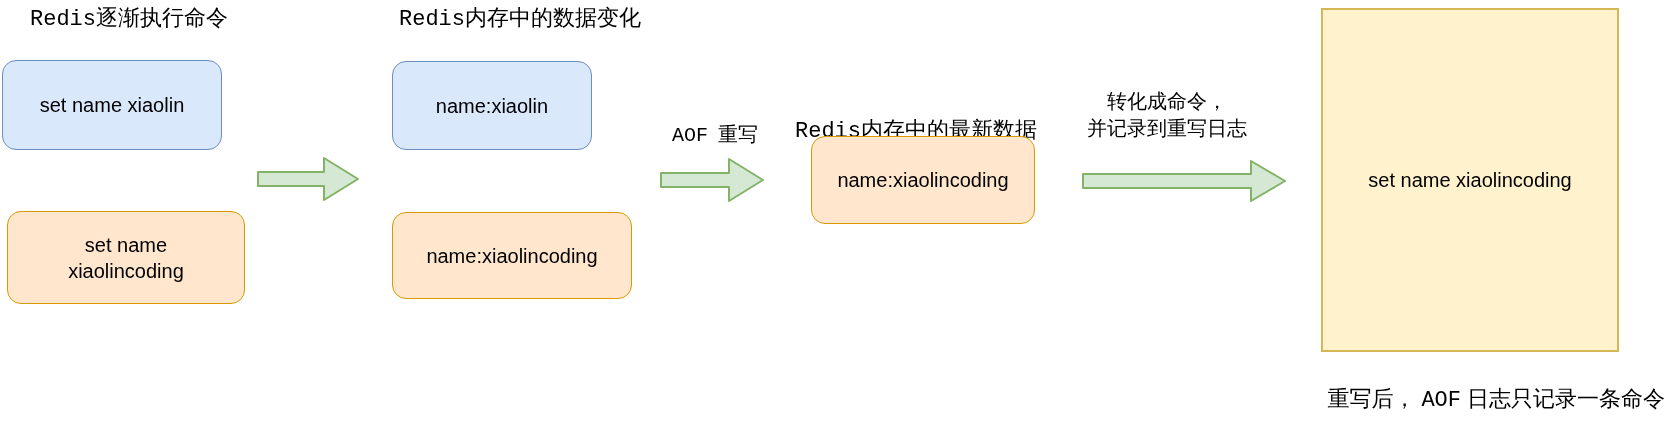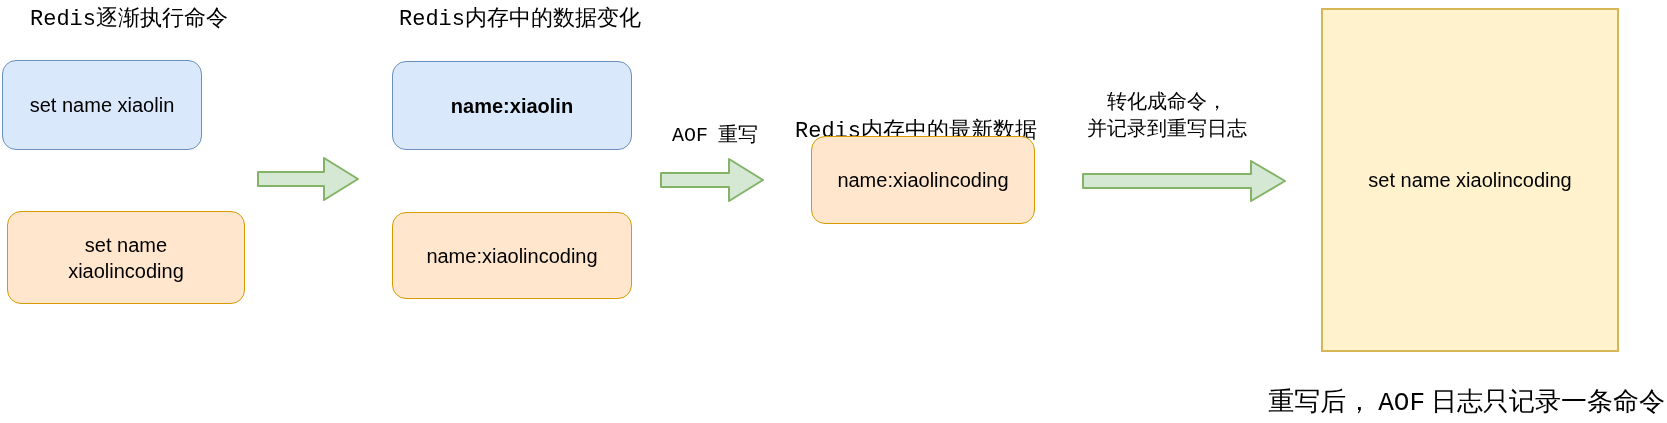--- a/index.html
+++ b/index.html
@@ -29,21 +29,21 @@
   }
   .box.blue   { background:var(--blue-fill);   border:1.5px solid var(--blue-stroke); }
   .box.orange { background:var(--orange-fill); border:1.5px solid var(--orange-stroke);align-items:center; }
   .box.yellow { background:var(--yellow-fill); border:2px solid var(--yellow-stroke); border-radius:0; }
   .arrow { position:absolute; }
   .arrow polygon { fill:var(--arrow-fill); stroke:var(--arrow-stroke); stroke-width:2; stroke-linejoin:round; }
   .lbl { position:absolute; font-size:20px; text-align:center; white-space:nowrap; color:var(--text); }
   .lbl .mono { margin-right:10px; }
   .lbl-multiline { line-height:27px; white-space:normal; }
   .footer {
-    position:absolute; font-size:26px; white-space:nowrap;
+    position:absolute; font-size:22px; white-space:nowrap;
     text-align:center; color:var(--text);
   }
   .footer .mono { margin:0 6px; }
 </style>
 </head>
 <body>
 
 <div class="canvas">
 
   <div class="hdr" style="left:30px; top:3px;">
@@ -51,34 +51,34 @@
   </div>
 
   <div class="hdr" style="left:399px; top:3px;">
     <span class="mono">Redis</span><span>内存中的数据变化</span>
   </div>
 
   <div class="hdr" style="left:795px; top:71px;margin-top:44px;">
     <span class="mono">Redis</span><span>内存中的最新数据</span>
   </div>
 
-  <div class="box blue" style="left:2px; top:60px; width:200px; height:90px;">
+  <div class="box blue" style="left:2px; top:60px; width:220px; height:90px;">
     <span>set name xiaolin</span>
   </div>
 
   <div class="box orange" style="left:7px; top:211px; width:238px; height:93px;">
     <div>set name</div>
     <div>xiaolincoding</div>
   </div>
 
   <svg class="arrow" style="left:257px; top:156px;" width="103" height="46" viewBox="0 0 103 46">
     <polygon points="1,16 67,16 67,2 101,23 67,44 67,30 1,30"></polygon>
   </svg>
 
-  <div class="box blue" style="left:392px; top:61px; width:240px; height:89px;font-weight:bold;">
+  <div class="box blue" style="left:392px; top:61px; width:200px; height:89px;">
     <span>name:xiaolin</span>
   </div>
 
   <div class="box orange" style="left:392px; top:212px; width:240px; height:87px;">
     <span>name:xiaolincoding</span>
   </div>
 
   <div class="lbl" style="left:655px; top:121px; width:120px;">
     <span class="mono">AOF</span><span>重写</span>
   </div>

